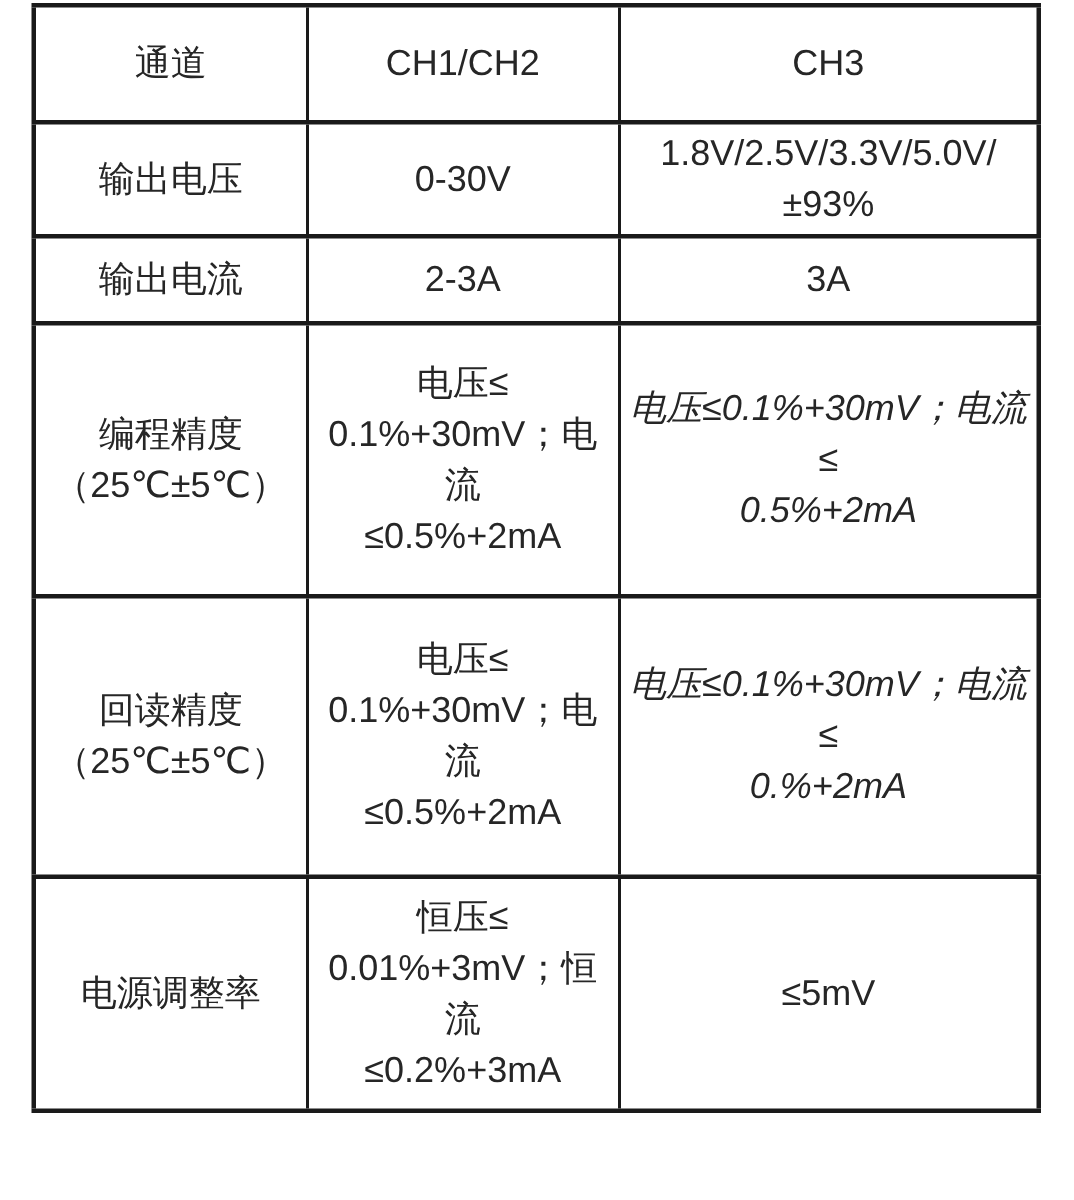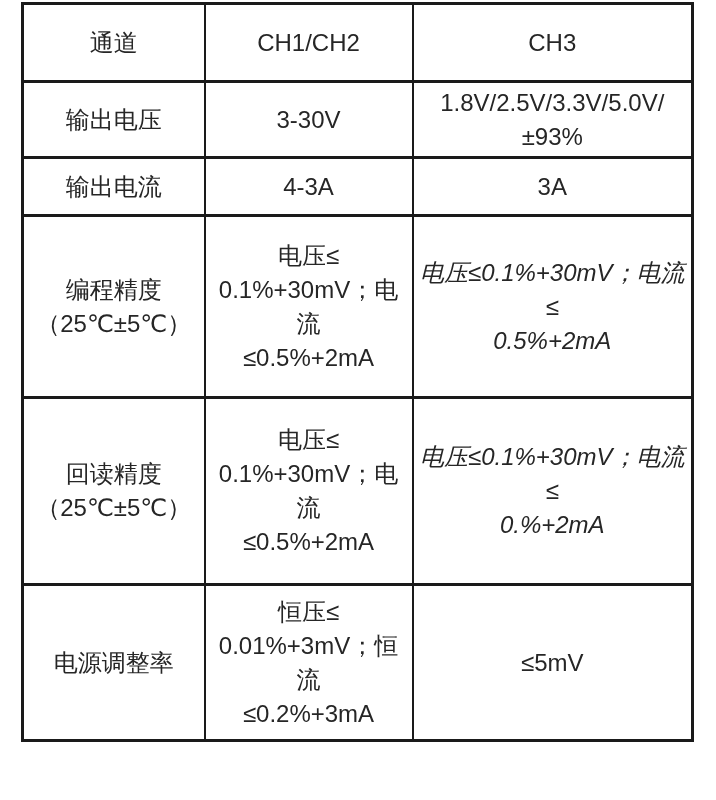--- a/index.html
+++ b/index.html
@@ -63,26 +63,26 @@
       <col class="c3">
     </colgroup>
     <tbody>
       <tr class="r1">
         <td>通道</td>
         <td>CH1/CH2</td>
         <td>CH3</td>
       </tr>
       <tr class="r2">
         <td>输出电压</td>
-        <td>3-30V</td>
+        <td>0-30V</td>
         <td>1.8V/2.5V/3.3V/5.0V/±93%</td>
       </tr>
       <tr class="r3">
         <td>输出电流</td>
-        <td>4-3A</td>
+        <td>2-3A</td>
         <td>3A</td>
       </tr>
       <tr class="r5">
         <td>编程精度
 （25℃±5℃）</td>
         <td>电压≤
 0.1%+30mV；电流
 ≤0.5%+2mA</td>
         <td class="left-cell">电压≤0.1%+30mV；电流≤
 0.5%+2mA</td>

